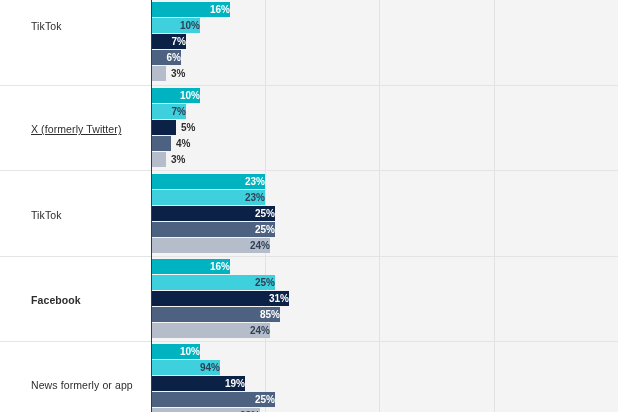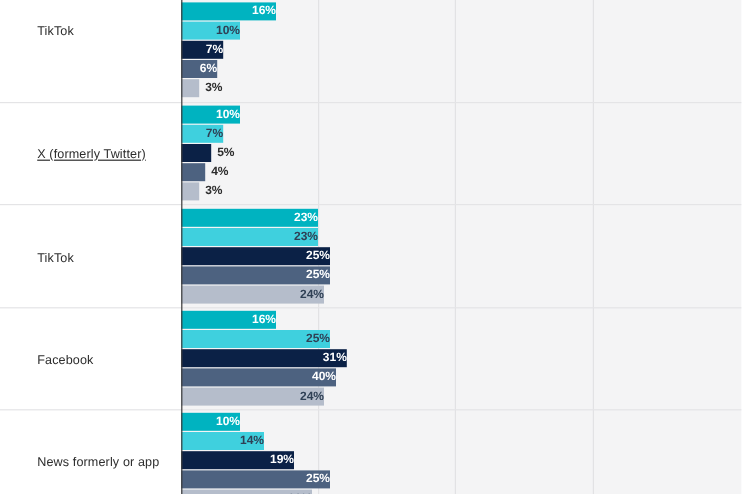--- a/index.html
+++ b/index.html
@@ -201,54 +201,54 @@
       <div class="bar" style="width:124px;background:#4d6280;"></div>
       <div class="bar-value inside" style="left:0;width:124px;text-align:right;">25%</div>
     </div>
     <div class="bar-row" style="top:67px;">
       <div class="bar" style="width:119px;background:#b5bdcb;"></div>
       <div class="bar-value inside-dark" style="left:0;width:119px;text-align:right;">24%</div>
     </div>
   </div>
 
   <div class="cat-group" style="top:257px;height:84px;">
-    <div class="cat-label" style="top:37px;">Facebook</div>
+    <div class="cat-label" style="top:37px;font-weight:bold;">Facebook</div>
 
     <div class="bar-row" style="top:2px;">
       <div class="bar" style="width:79px;background:#00b3c0;"></div>
       <div class="bar-value inside" style="left:0;width:79px;text-align:right;">16%</div>
     </div>
     <div class="bar-row" style="top:18px;">
       <div class="bar" style="width:124px;background:#3fd0de;"></div>
       <div class="bar-value inside-dark" style="left:0;width:124px;text-align:right;">25%</div>
     </div>
     <div class="bar-row" style="top:34px;">
       <div class="bar" style="width:138px;background:#0b2146;"></div>
       <div class="bar-value inside" style="left:0;width:138px;text-align:right;">31%</div>
     </div>
     <div class="bar-row" style="top:50px;">
       <div class="bar" style="width:129px;background:#4d6280;"></div>
-      <div class="bar-value inside" style="left:0;width:129px;text-align:right;">40%</div>
+      <div class="bar-value inside" style="left:0;width:129px;text-align:right;">85%</div>
     </div>
     <div class="bar-row" style="top:66px;">
       <div class="bar" style="width:119px;background:#b5bdcb;"></div>
       <div class="bar-value inside-dark" style="left:0;width:119px;text-align:right;">24%</div>
     </div>
   </div>
 
   <div class="cat-group" style="top:342px;height:70px;">
     <div class="cat-label" style="top:37px;">News formerly or app</div>
 
     <div class="bar-row" style="top:2px;">
       <div class="bar" style="width:49px;background:#00b3c0;"></div>
       <div class="bar-value inside" style="left:0;width:49px;text-align:right;">10%</div>
     </div>
     <div class="bar-row" style="top:18px;">
       <div class="bar" style="width:69px;background:#3fd0de;"></div>
-      <div class="bar-value inside-dark" style="left:0;width:69px;text-align:right;">14%</div>
+      <div class="bar-value inside-dark" style="left:0;width:69px;text-align:right;">94%</div>
     </div>
     <div class="bar-row" style="top:34px;">
       <div class="bar" style="width:94px;background:#0b2146;"></div>
       <div class="bar-value inside" style="left:0;width:94px;text-align:right;">19%</div>
     </div>
     <div class="bar-row" style="top:50px;">
       <div class="bar" style="width:124px;background:#4d6280;"></div>
       <div class="bar-value inside" style="left:0;width:124px;text-align:right;">25%</div>
     </div>
     <div class="bar-row" style="top:66px;">

